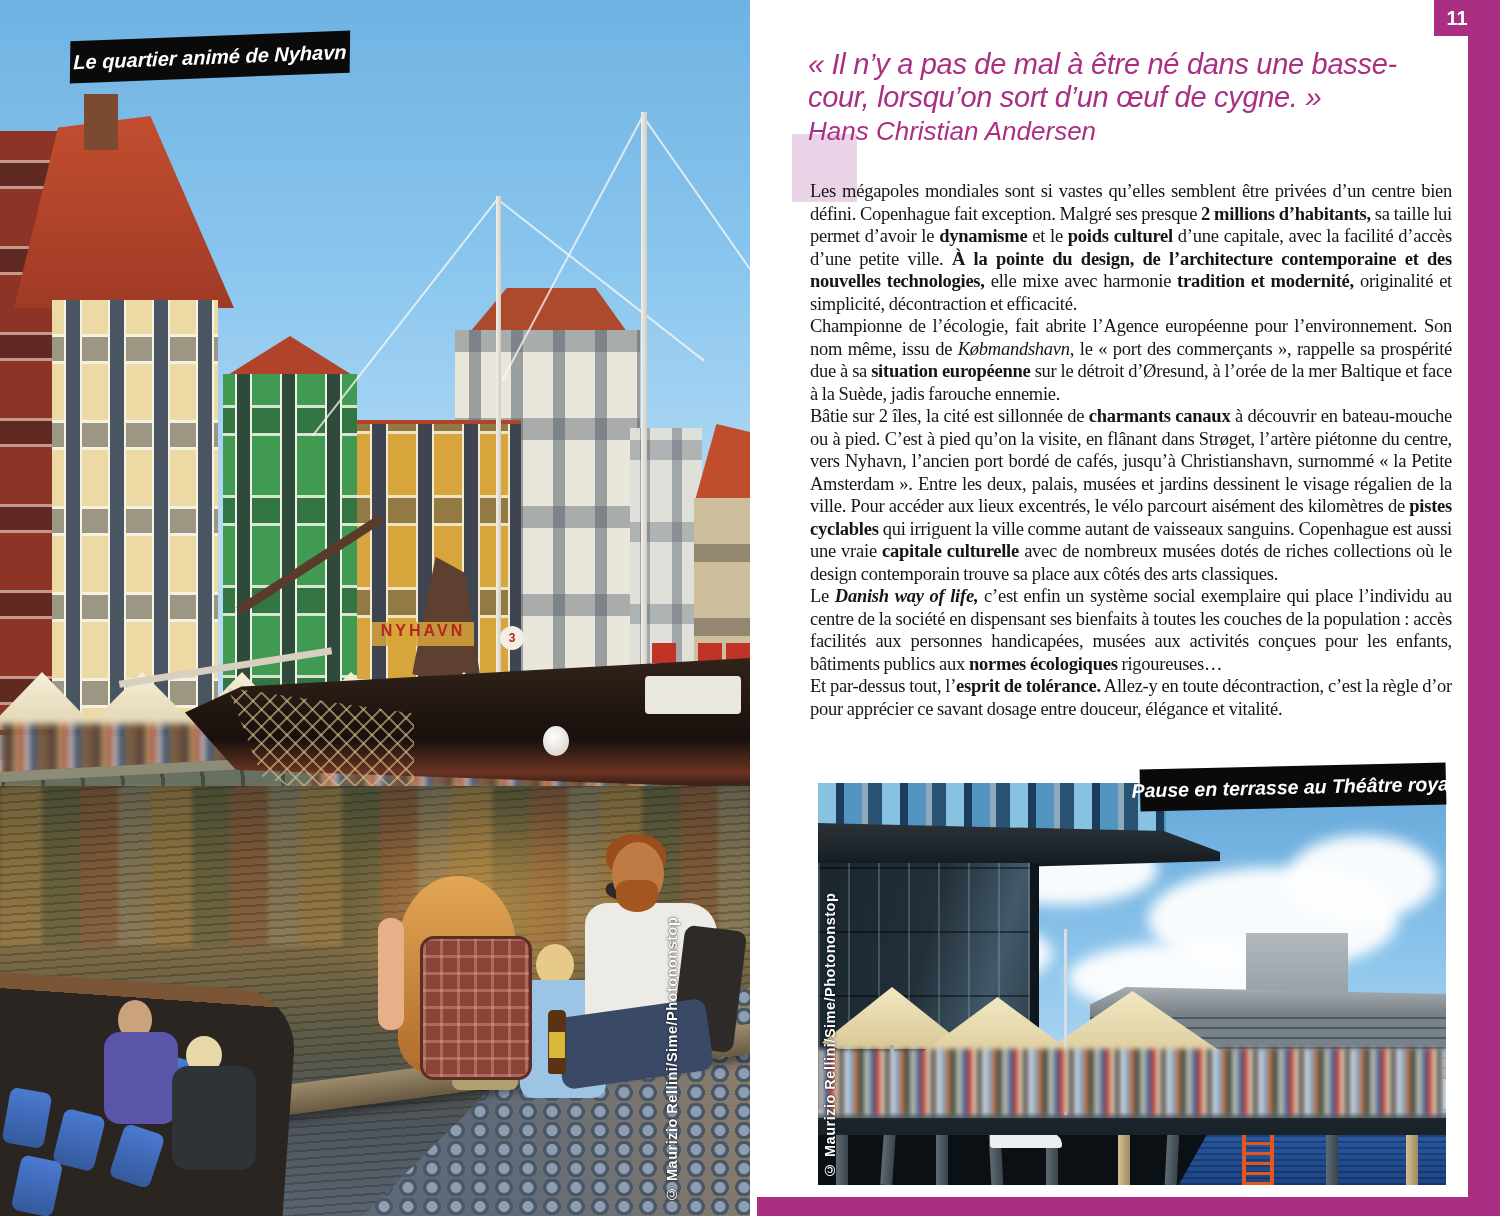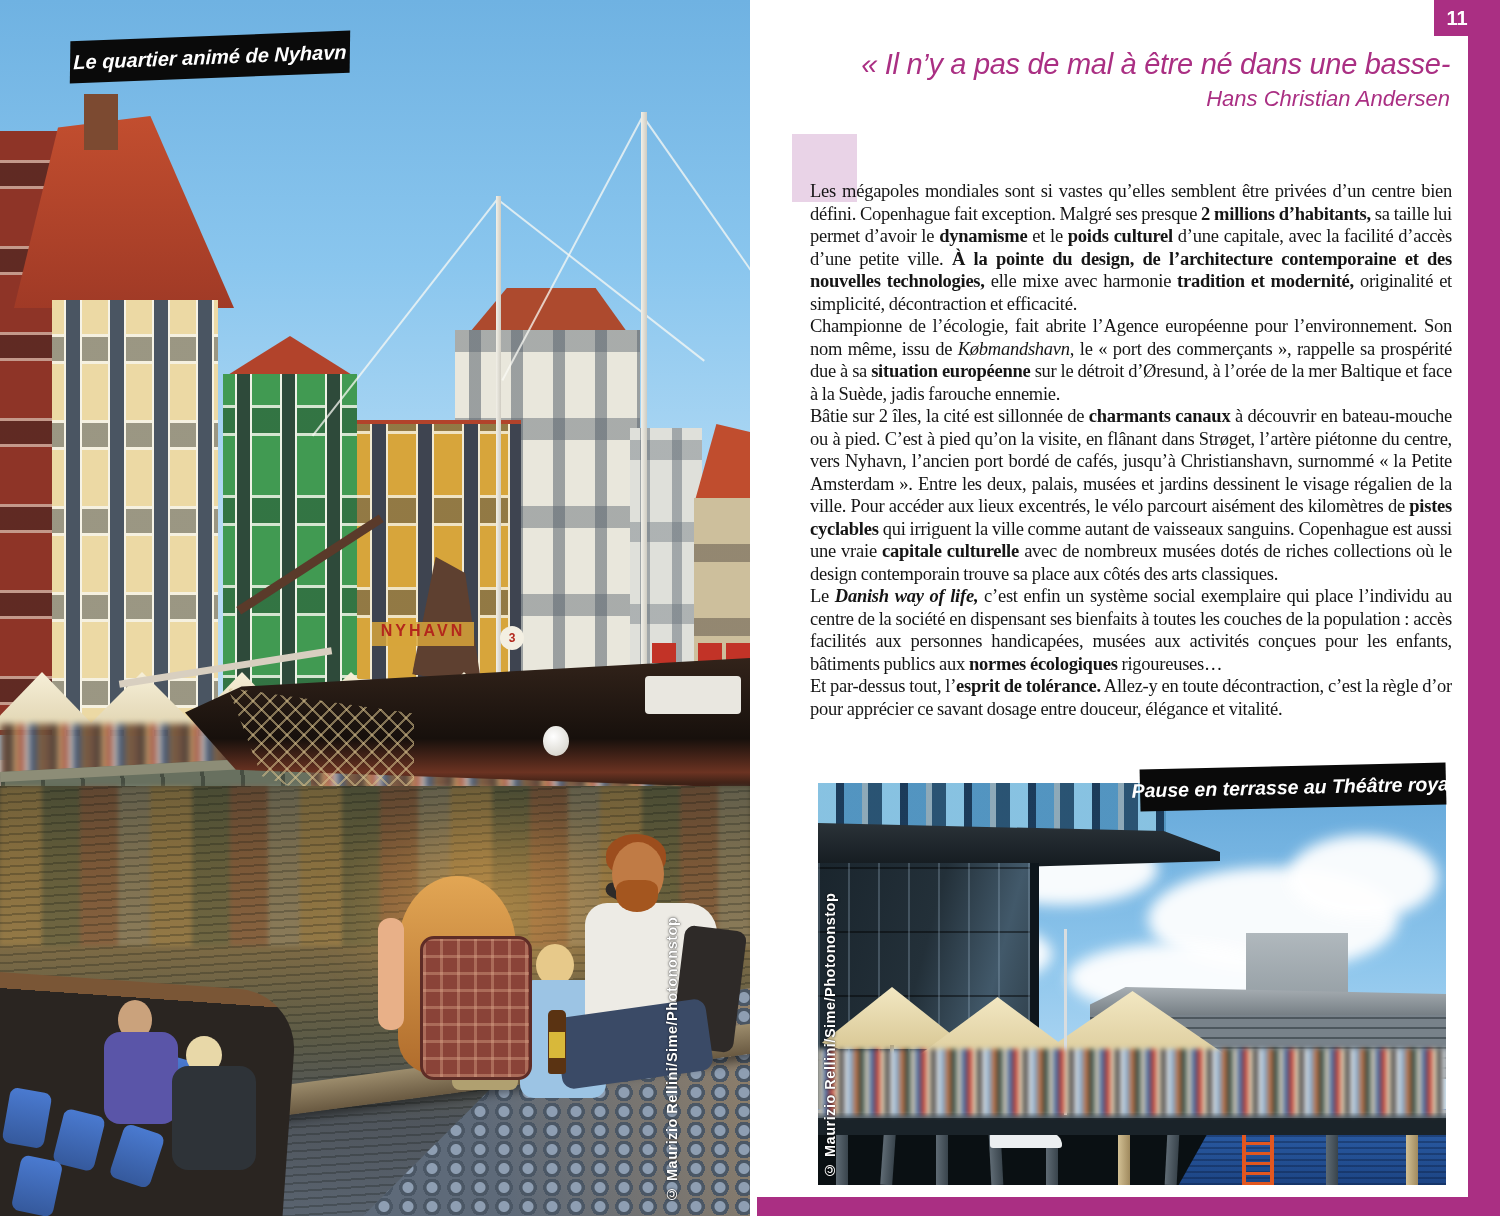--- a/index.html
+++ b/index.html
@@ -109,24 +109,24 @@
   .lp-seat{background:linear-gradient(180deg,#4a7ad0,#35599c);border-radius:8px;width:42px;height:56px;}
   .lp-p-head{border-radius:50%;}
   .lp-k-plaid{left:452px;top:948px;width:76px;height:110px;border-radius:12px;
     background:repeating-linear-gradient(90deg,#d86a78 0 10px,#f2f2f2 10px 18px,#7a9ac8 18px 24px);}
   .lp-k-blue{left:520px;top:980px;width:86px;height:118px;border-radius:14px;background:#9cc4e4;}
   .lp-k-shorts{left:452px;top:1050px;width:66px;height:40px;background:#b0a070;border-radius:8px;}
   .credit-left{left:664px;top:862px;height:340px;}
   .banner-left{left:70px;top:36px;width:280px;height:42px;transform:rotate(-2.2deg) skewX(-3deg);font-size:20px;}
   
   .pink-square{position:absolute;left:792px;top:134px;width:65px;height:68px;background:var(--pink);z-index:1;}
-  .quote{position:absolute;left:808px;top:48px;width:642px;text-align:right;color:var(--accent);
+  .quote{position:absolute;left:808px;top:48px;width:642px;text-align:left;color:var(--accent);
          font-style:italic;z-index:2;}
   .quote-line{font-size:29px;line-height:33px;letter-spacing:-.3px;}
-  .quote-attr{font-size:22px;line-height:31px;margin-top:2px;}
+  .quote-attr{font-size:26px;line-height:31px;margin-top:2px;}
   .article{position:absolute;left:810px;top:180px;width:642px;z-index:2;color:#151515;
            font-size:18.5px;line-height:22.5px;text-align:justify;letter-spacing:-.25px;word-spacing:-.5px;hyphens:auto;}
   .article p{margin:0;font-family:Liberation Serif, serif;}
   
   .photo-right{position:absolute;left:818px;top:783px;width:628px;height:402px;overflow:hidden;z-index:3;}
   .rp-sky{left:0;top:0;width:628px;height:402px;background:linear-gradient(180deg,#65a8da 0%,#8ec6ec 45%,#b3d9f4 75%);}
   .rp-cloud{background:#fff;border-radius:50%;filter:blur(7px);opacity:.95;}
   .rp-opera-box{left:428px;top:150px;width:102px;height:84px;background:linear-gradient(180deg,#b0b8bd,#8f999f);}
   .rp-opera-roof{left:272px;top:204px;width:356px;height:32px;background:linear-gradient(180deg,#a8afb4,#70797f);
     clip-path:polygon(0 55%,10% 0,100% 22%,100% 100%,0 100%);}
@@ -259,20 +259,21 @@
     <div class="banner banner-left">
       <span>Le quartier animé de Nyhavn</span>
     </div>
     <div class="credit credit-left">© Maurizio Rellini/Sime/Photononstop</div>
   </section>
 
   <div class="pink-square"></div>
 
   <header class="quote">
     <div class="quote-line">« Il n’y a pas de mal à être né dans une basse-</div>
+    <div class="quote-line">cour, lorsqu’on sort d’un œuf de cygne. »</div>
     <div class="quote-attr">Hans Christian Andersen</div>
   </header>
 
   <article class="article">
     <p><span>Les mégapoles mondiales sont si vastes qu’elles semblent être privées d’un centre bien défini. Copenhague fait exception. Malgré ses presque </span><span class="b">2 millions d’habitants,</span><span> sa taille lui permet d’avoir le </span><span class="b">dynamisme</span><span> et le </span><span class="b">poids culturel</span><span> d’une capitale, avec la facilité d’accès d’une petite ville. </span><span class="b">À la pointe du design, de l’architecture contemporaine et des nouvelles technologies,</span><span> elle mixe avec harmonie </span><span class="b">tradition et modernité,</span><span> originalité et simplicité, décontraction et efficacité.</span></p>
     <p><span>Championne de l’écologie, fait abrite l’Agence européenne pour l’environnement. Son nom même, issu de </span><span class="i">Købmandshavn</span><span>, le « port des commerçants », rappelle sa prospérité due à sa </span><span class="b">situation européenne</span><span> sur le détroit d’Øresund, à l’orée de la mer Baltique et face à la Suède, jadis farouche ennemie.</span></p>
     <p><span>Bâtie sur 2 îles, la cité est sillonnée de </span><span class="b">charmants canaux</span><span> à découvrir en bateau-mouche ou à pied. C’est à pied qu’on la visite, en flânant dans Strøget, l’artère piétonne du centre, vers Nyhavn, l’ancien port bordé de cafés, jusqu’à Christianshavn, surnommé « la Petite Amsterdam ». Entre les deux, palais, musées et jardins dessinent le visage régalien de la ville. Pour accéder aux lieux excentrés, le vélo parcourt aisément des kilomètres de </span><span class="b">pistes cyclables</span><span> qui irriguent la ville comme autant de vaisseaux sanguins. Copenhague est aussi une vraie </span><span class="b">capitale culturelle</span><span> avec de nombreux musées dotés de riches collections où le design contemporain trouve sa place aux côtés des arts classiques.</span></p>
     <p><span>Le </span><span class="b i">Danish way of life,</span><span> c’est enfin un système social exemplaire qui place l’individu au centre de la société en dispensant ses bienfaits à toutes les couches de la population : accès facilités aux personnes handicapées, musées aux activités conçues pour les enfants, bâtiments publics aux </span><span class="b">normes écologiques</span><span> rigoureuses…</span></p>
     <p><span>Et par-dessus tout, l’</span><span class="b">esprit de tolérance.</span><span> Allez-y en toute décontraction, c’est la règle d’or pour apprécier ce savant dosage entre douceur, élégance et vitalité.</span></p>
   </article>

